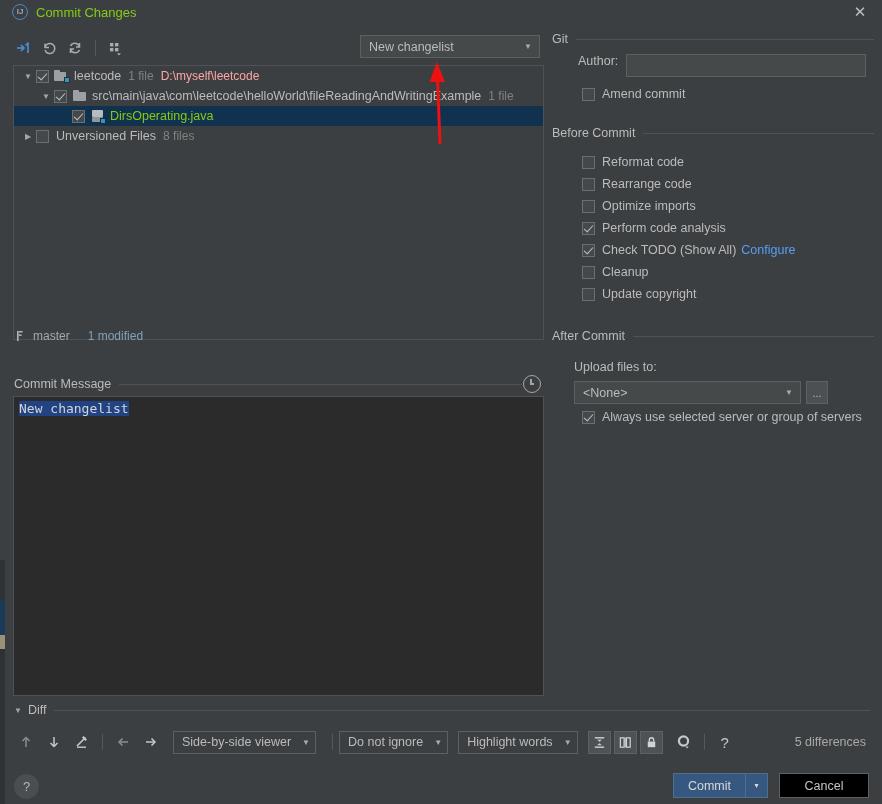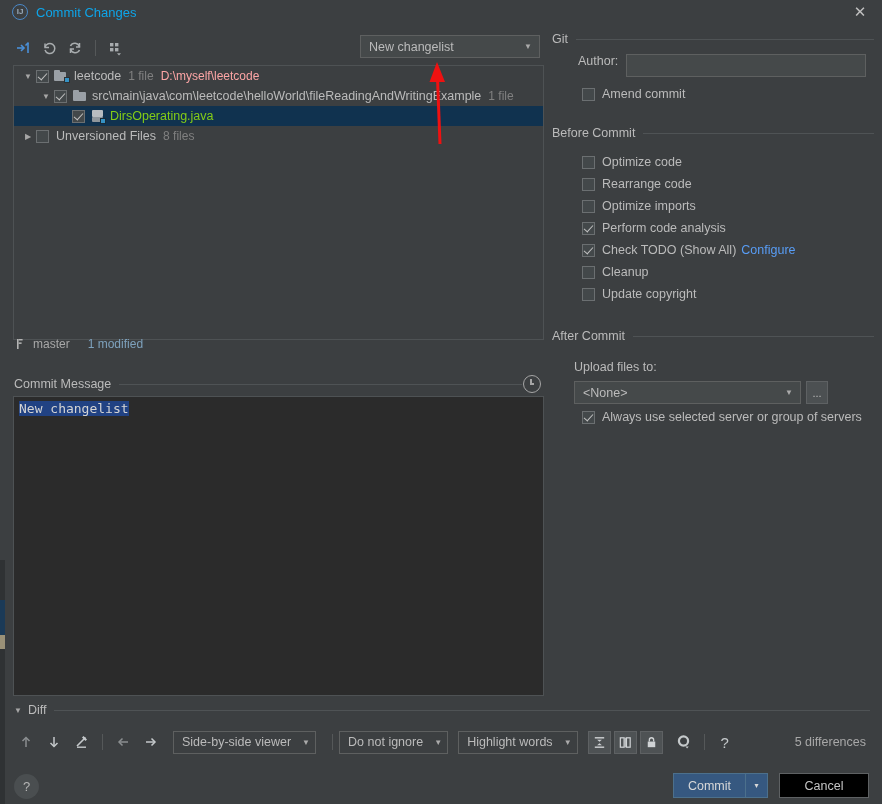--- a/index.html
+++ b/index.html
@@ -28,21 +28,21 @@
     background: #3c3f41;
     display: flex; align-items: center;
   }
   .title-icon {
     width: 16px; height: 16px; margin-left: 7px; margin-right: 8px;
     border: 1px solid #4a88c7; border-radius: 8px;
     background: #3c3f41;
     font-size: 8px; color: #9ab; line-height: 14px; text-align: center;
     font-family: "Liberation Sans", sans-serif; font-weight: bold;
   }
-  .title-text { font-size: 13px; color: #0ea5e9; }
+  .title-text { font-size: 13px; color: #84cc16; }
   .title-close {
     position: absolute; right: 8px; top: 2px;
     width: 28px; height: 20px; text-align: center; line-height: 20px;
     color: #c0c0c0; font-size: 15px; cursor: default;
   }
 
   
   .toolbar {
     position: absolute; left: 10px; top: 34px; width: 530px; height: 28px;
     display: flex; align-items: center;
@@ -125,21 +125,21 @@
   }
   .ico-java .badge { right:0; bottom:0; width:6px; height:6px; background:#3592c4; border:1px solid #1a2a36; }
 
   .t-name { color: #bbbbbb; }
   .t-name.file { color: #84cc16; }
   .t-meta { color: #808080; margin-left: 7px; font-size: 12px; }
   .t-path { color: #fca5a5; margin-left: 7px; font-size: 12px; }
 
   
   .branchbar {
-    position: absolute; left: 14px; top: 334px; width: 520px; height: 20px;
+    position: absolute; left: 14px; top: 326px; width: 520px; height: 20px;
     display: flex; align-items: center; font-size: 12px;
   }
   .branch-ico { width: 14px; height: 14px; margin-right: 5px; position: relative; }
   .branch-name { color: #a8a8a8; }
   .branch-mod { color: #7ea2bd; margin-left: 18px; }
 
   
   .sect-head {
     position: absolute; display: flex; align-items: center;
     font-size: 12.5px; color: #bbbbbb;
@@ -424,21 +424,21 @@
 
     <div class="grp-head">
       <span>Before Commit</span>
       <span class="line"></span>
     </div>
 
     <div style="height:5px"></div>
 
     <div class="chk-row">
       <span class="chk"></span>
-      <span class="chk-label">Optimize code</span>
+      <span class="chk-label">Reformat code</span>
     </div>
     <div class="chk-row">
       <span class="chk"></span>
       <span class="chk-label">Rearrange code</span>
     </div>
     <div class="chk-row">
       <span class="chk"></span>
       <span class="chk-label">Optimize imports</span>
     </div>
     <div class="chk-row">

